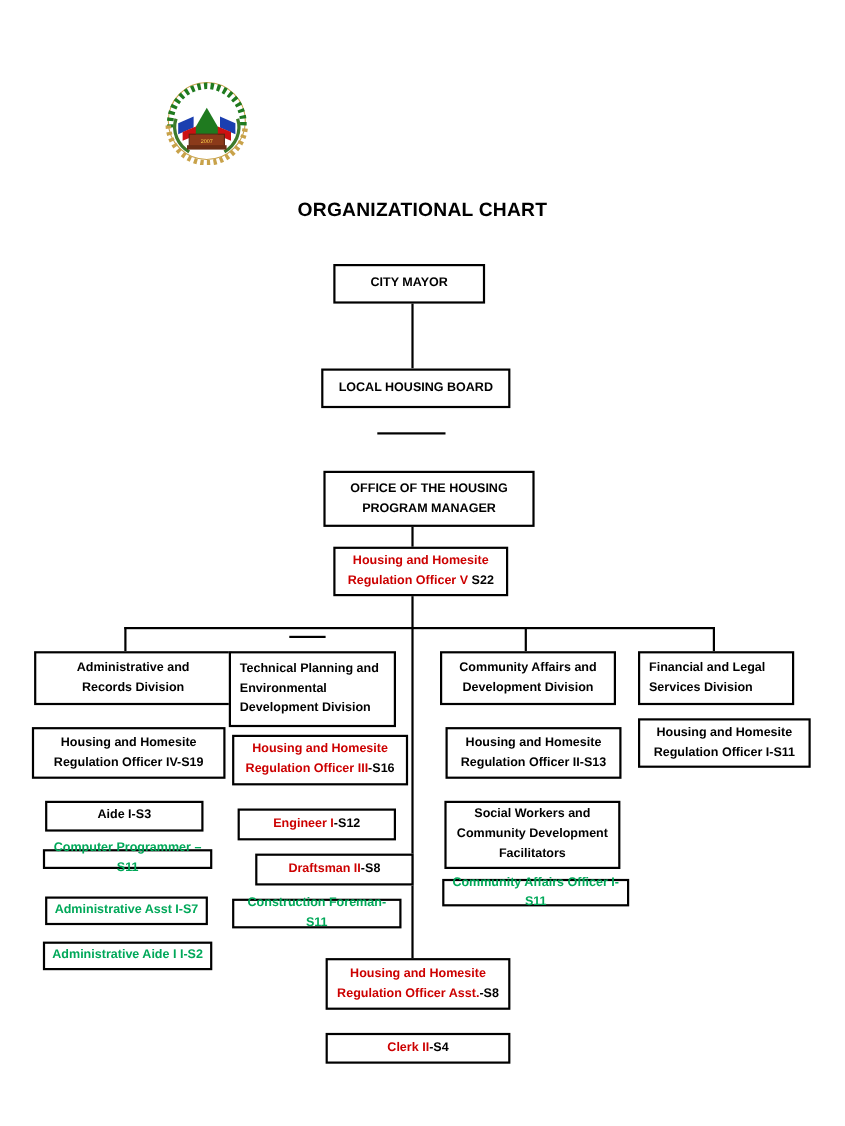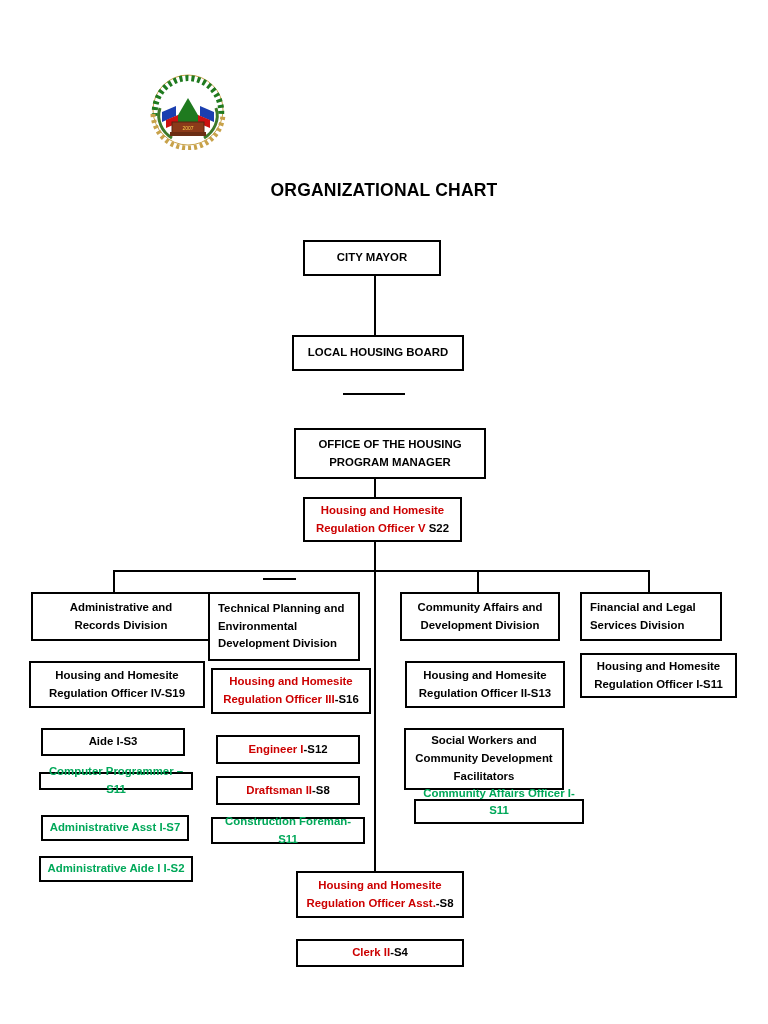--- a/index.html
+++ b/index.html
@@ -210,42 +210,42 @@
     <span class="red">Regulation Officer III</span><span class="blk">-S16</span>
   </span>
 </div>
 
 <div class="node" style="left:216px; top:735px; width:144px; height:29px;">
   <span class="ln">
     <span class="red">Engineer I</span><span class="blk">-S12</span>
   </span>
 </div>
 
-<div class="node" style="left:216px; top:776px; width:144px; height:29px;">
+<div class="node" style="left:232px; top:776px; width:144px; height:29px;">
   <span class="ln">
     <span class="red">Draftsman II</span><span class="blk">-S8</span>
   </span>
 </div>
 
 <div class="node" style="left:211px; top:817px; width:154px; height:27px;align-items:center;">
   <span class="ln green">Construction Foreman-S11</span>
 </div>
 
 <div class="node" style="left:405px; top:661px; width:160px; height:47px;">
   <span class="ln blk">Housing and Homesite</span>
   <span class="ln blk">Regulation Officer II-S13</span>
 </div>
 
 <div class="node" style="left:404px; top:728px; width:160px; height:62px;">
   <span class="ln blk">Social Workers and</span>
   <span class="ln blk">Community Development</span>
   <span class="ln blk">Facilitators</span>
 </div>
 
-<div class="node" style="left:414px; top:799px; width:170px; height:25px;justify-content:flex-end;">
+<div class="node" style="left:402px; top:799px; width:170px; height:25px;">
   <span class="ln green">Community Affairs Officer I-S11</span>
 </div>
 
 <div class="node" style="left:580px; top:653px; width:157px; height:45px;">
   <span class="ln blk">Housing and Homesite</span>
   <span class="ln blk">Regulation Officer I-S11</span>
 </div>
 
 <div class="node" style="left:296px; top:871px; width:168px; height:47px;">
   <span class="ln red">Housing and Homesite</span>

